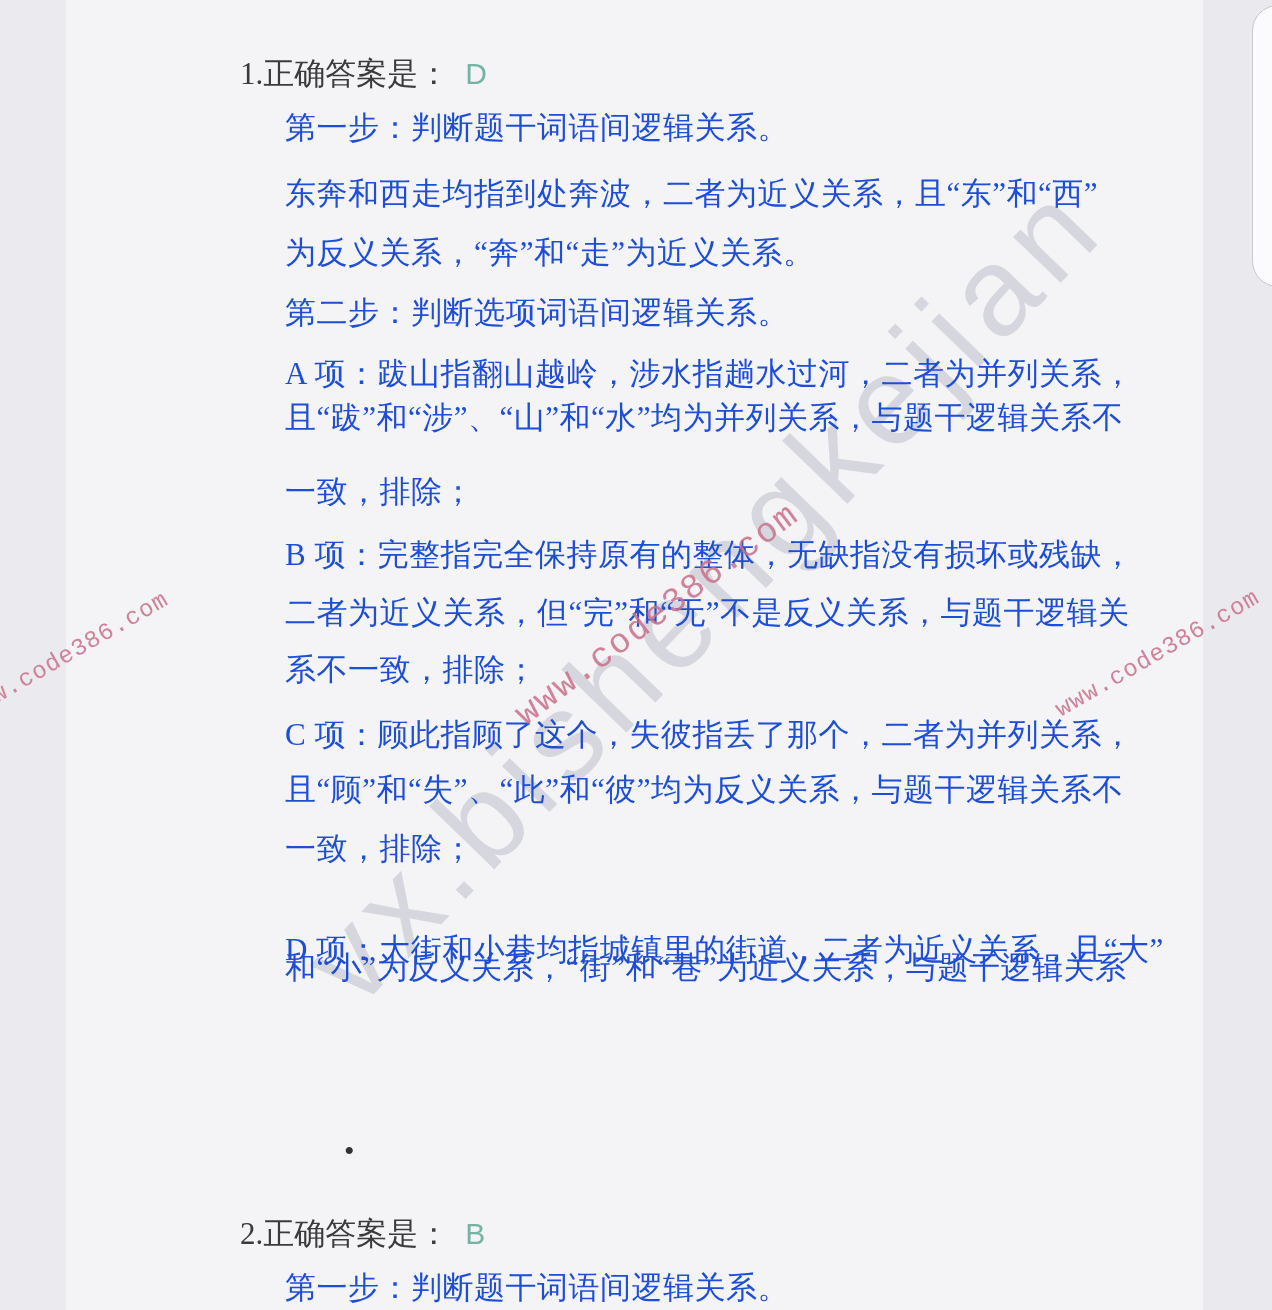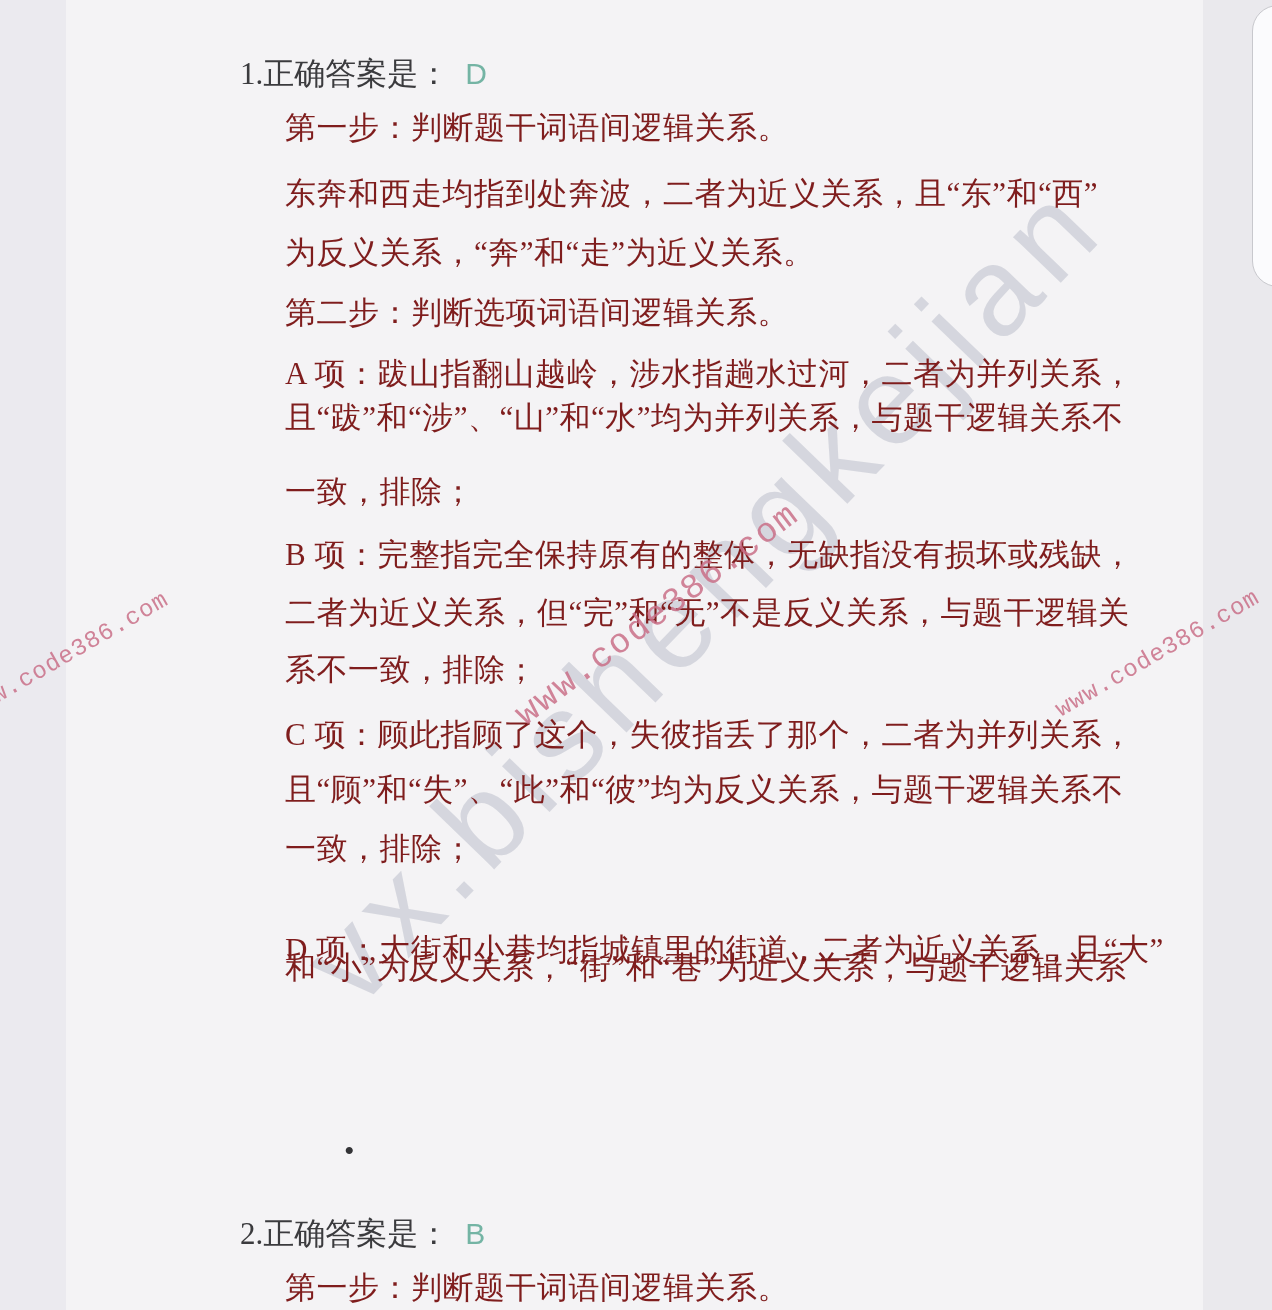--- a/index.html
+++ b/index.html
@@ -36,21 +36,21 @@
     transform:rotate(-46deg);
     z-index:1;
     user-select:none;
   }
   .content{position:absolute;left:0;top:0;width:1152px;height:1310px;z-index:2;margin-top:16px;}
   .line{
     position:absolute;left:285px;
     font-size:31px;line-height:36px;
     letter-spacing:0.5px;
     white-space:nowrap;
-    color:#7f1d1d;
+    color:#1d4ed8;
   }
   .heading{
     position:absolute;left:240px;
     font-size:31px;line-height:36px;
     white-space:nowrap;
     color:#3b3b3e;
   }
   .ans-letter{
     color:#74b4a4;
     font-family:"Liberation Sans","DejaVu Sans",sans-serif;

